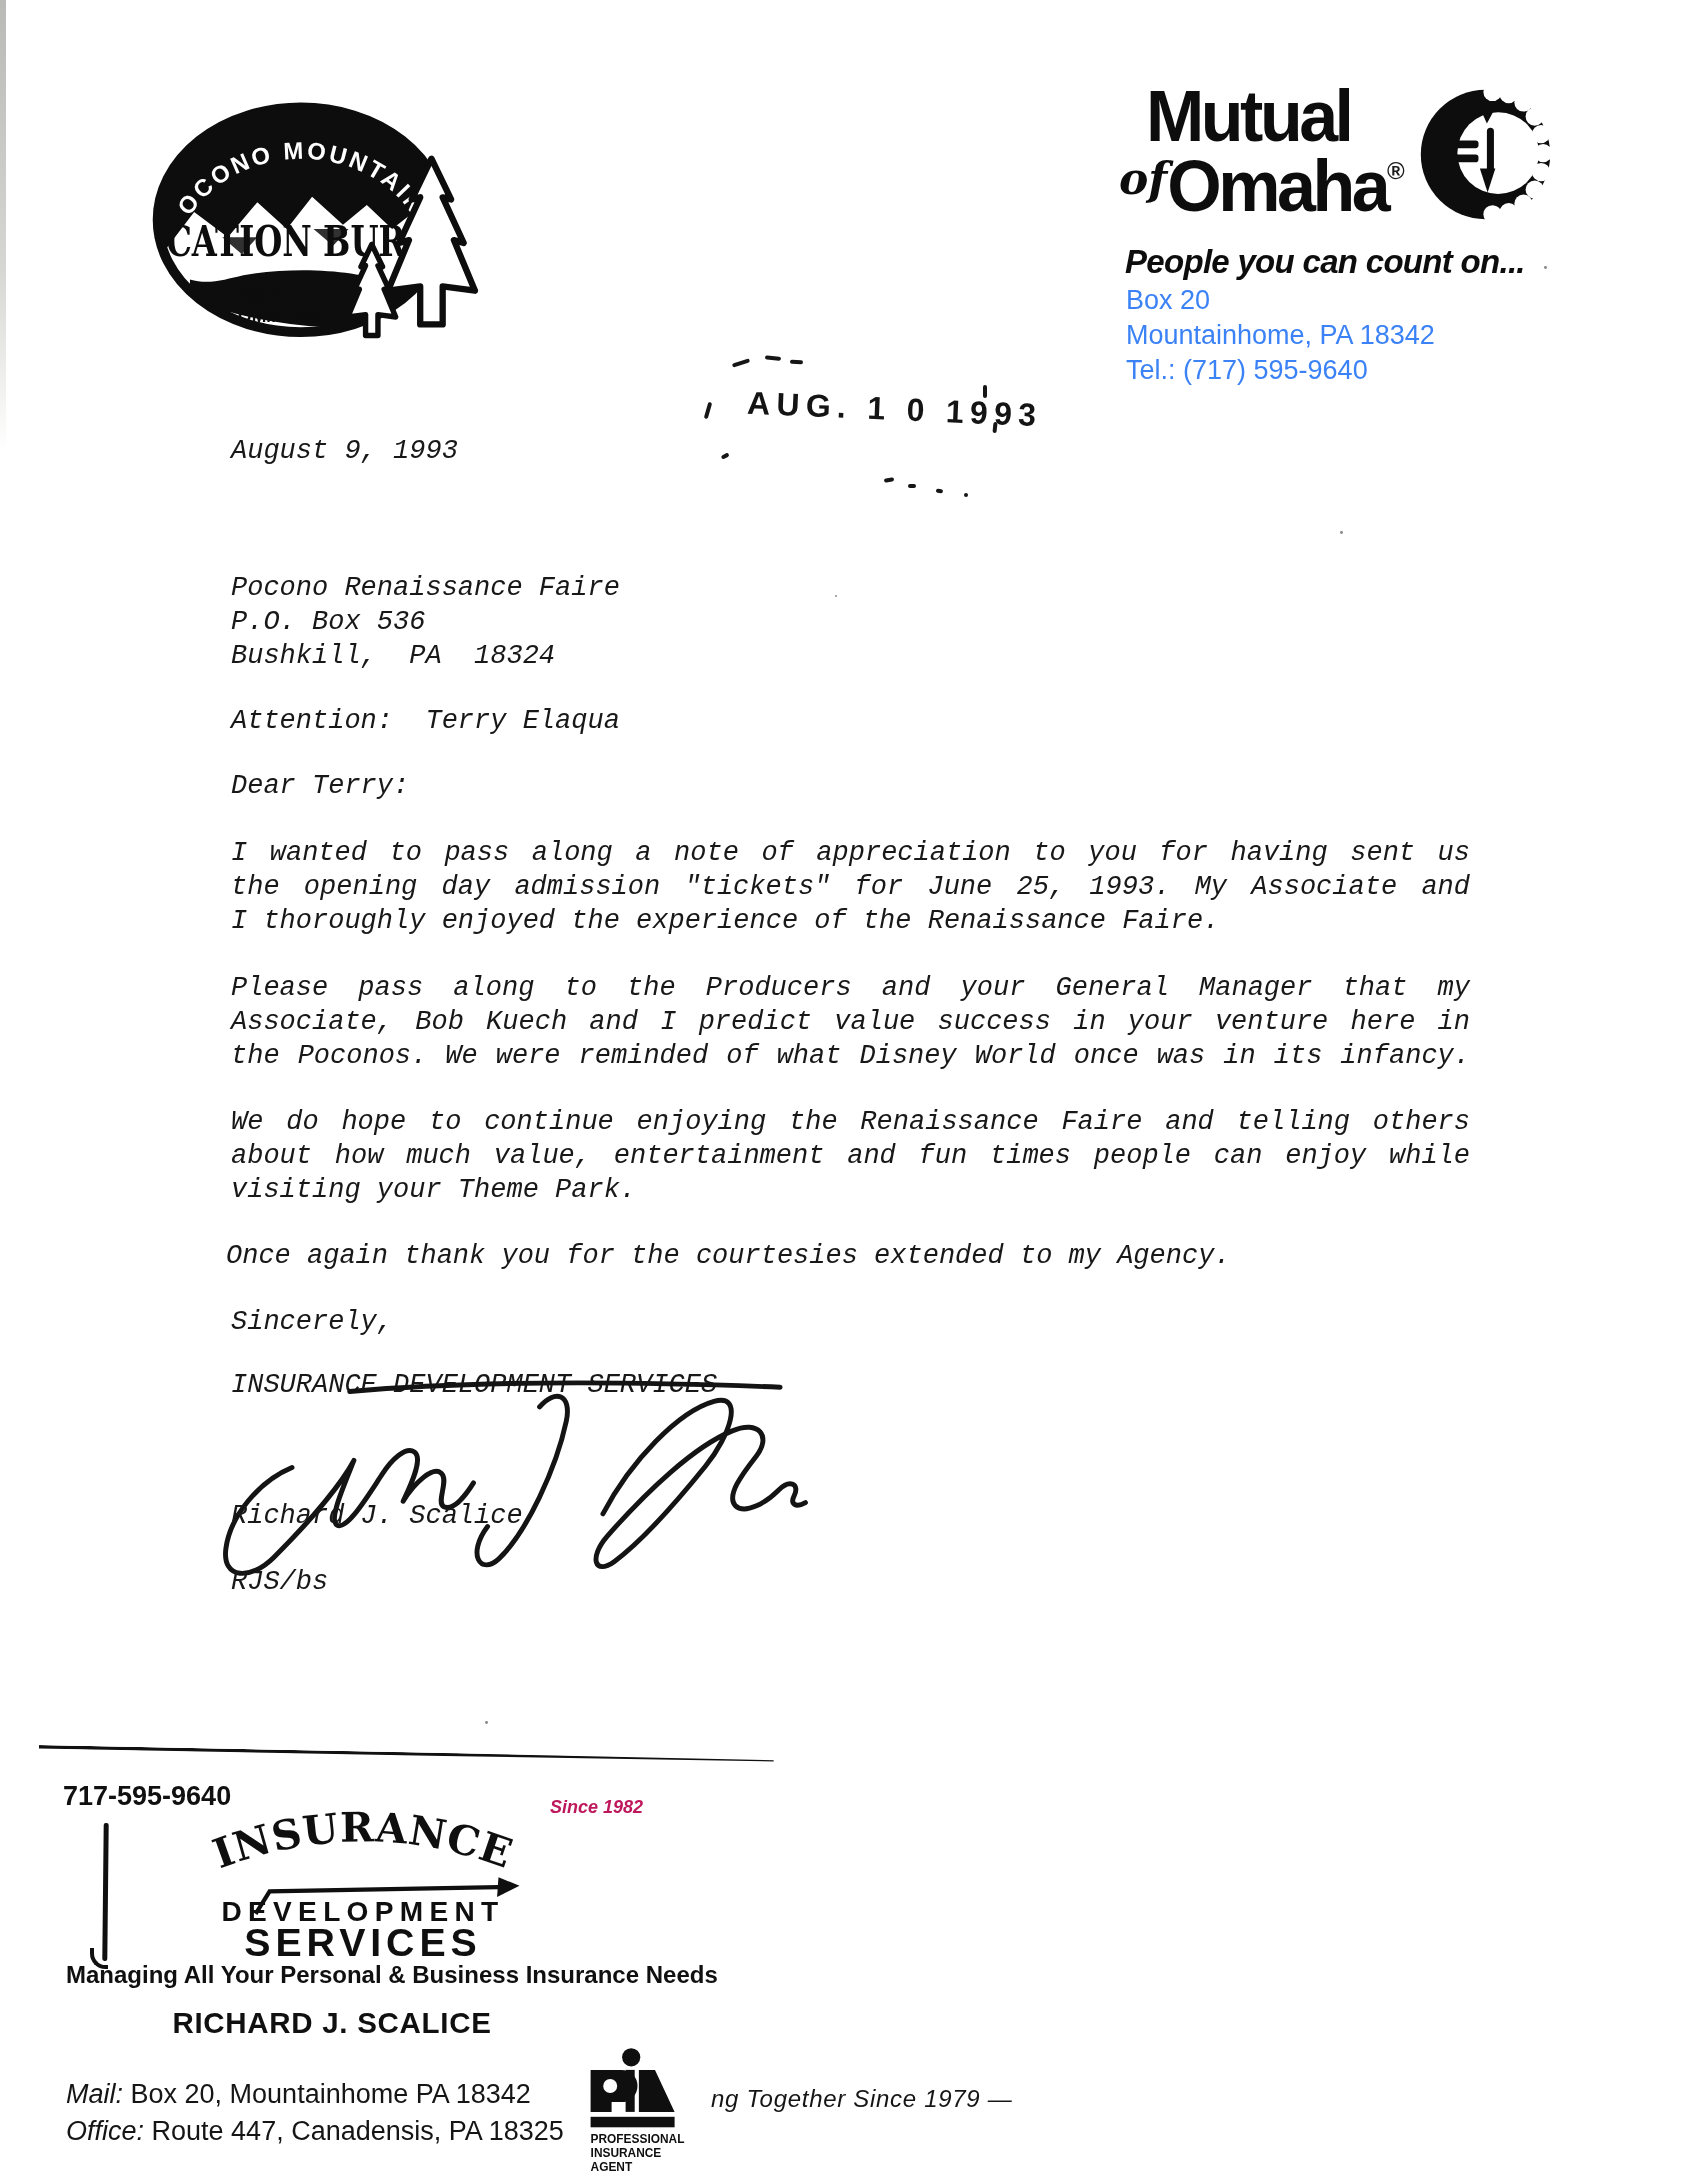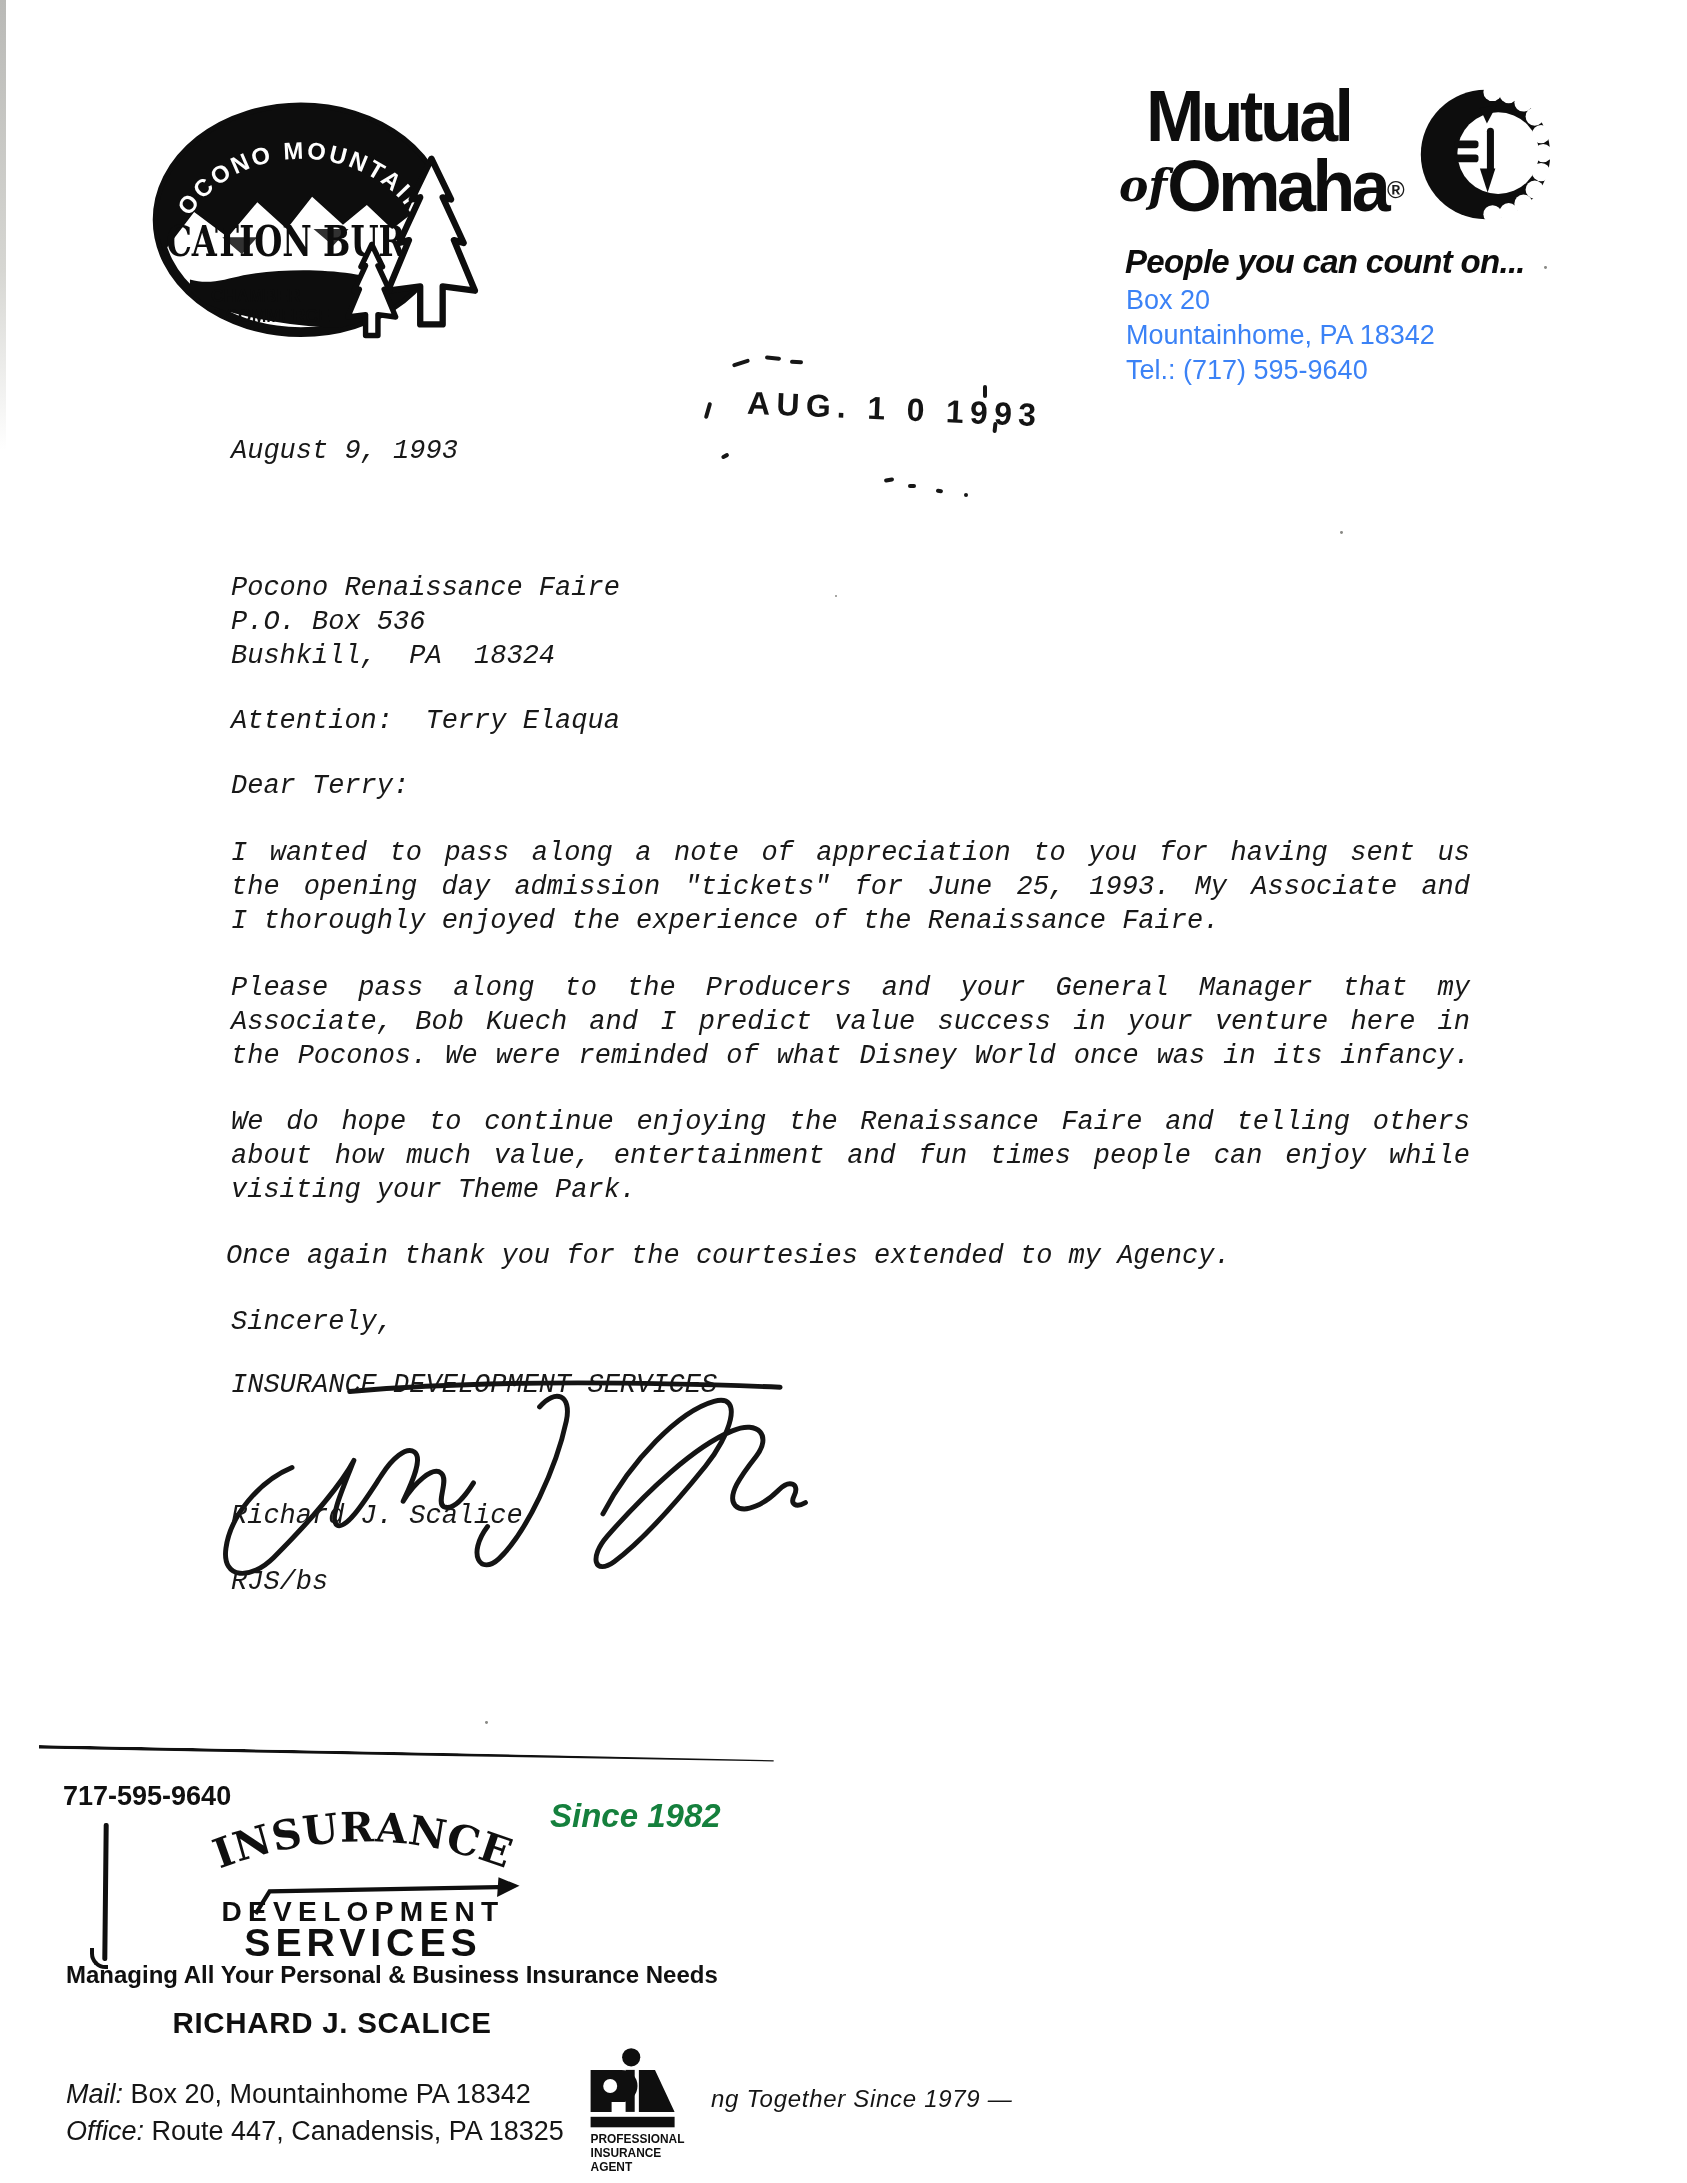--- a/index.html
+++ b/index.html
@@ -17,21 +17,21 @@
   .mutual-of{font-family:"DejaVu Serif","Liberation Serif",serif;font-style:italic;font-weight:bold;
         font-size:44px;color:#0d0d0d;}
   .tagline{font-weight:bold;font-style:italic;font-size:33px;letter-spacing:-0.7px;color:#0d0d0d;}
   .addr{font-size:27px;line-height:35px;color:#3b82f6;}
   
   .stamp{font-weight:bold;font-size:32px;letter-spacing:6.3px;color:#141414;
          transform:rotate(2.4deg);white-space:pre;}
   .smark{position:absolute;background:#161616;border-radius:2.1px;}
   
   .phone{font-weight:bold;font-size:27px;color:#101010;}
-  .since{font-weight:bold;font-style:italic;font-size:33px;color:#15803d;}
+  .since{font-weight:bold;font-style:italic;font-size:18px;color:#be185d;}
   .managing{font-weight:bold;font-size:24px;color:#101010;}
   .agent{font-weight:bold;font-size:29.5px;letter-spacing:0.7px;color:#101010;}
   .mailline{font-size:27px;color:#151515;}
   .mailline .lbl{font-style:italic;}
   .partial{font-style:italic;font-size:24px;color:#151515;letter-spacing:0.7px;}
   .divider{position:absolute;left:39px;top:1745px;width:735px;height:3.5px;background:#111;
            transform:rotate(1.1deg);transform-origin:left center;
            clip-path:polygon(0 0,55% 10%,100% 35%,100% 65%,55% 90%,0 100%);}
   .penmark{position:absolute;left:103px;top:1823px;width:4.9px;height:138px;background:#101010;
            transform:rotate(.6deg);border-radius:2.1px;}
@@ -72,21 +72,21 @@
       <polygon points="60,0 32,58 44,55 14,120 28,116 -2,188 44,182 44,236 76,236 76,182 122,188 92,116 106,120 76,55 88,58" fill="#ffffff" stroke="#0d0d0d" stroke-width="9" stroke-linejoin="round"></polygon>
     </g>
     <g transform="translate(300,218) scale(0.55)">
       <polygon points="60,0 32,58 44,55 14,120 28,116 -2,188 44,182 44,236 76,236 76,182 122,188 92,116 106,120 76,55 88,58" fill="#ffffff" stroke="#0d0d0d" stroke-width="14" stroke-linejoin="round"></polygon>
     </g>
   </svg>
 
   <div class="abs" style="left:1146px;top:83px;">
     <div class="mutual-word">Mutual</div>
   </div>
-  <div class="abs" style="left:1119px;top:153px;display:flex;align-items:center;">
+  <div class="abs" style="left:1119px;top:153px;display:flex;align-items:flex-start;">
     <span class="mutual-of">of</span>
     <span class="mutual-word" style="display:inline-block;">Omaha</span>
     <span style="font-size:24px;font-weight:bold;position:relative;top:4.2px;">®</span>
   </div>
   <svg class="abs" style="left:1418px;top:87px;" width="135" height="135" viewBox="0 0 192 192">
     <circle cx="96" cy="96" r="92" fill="#0d0d0d"></circle>
     <g fill="#ffffff">
       <circle cx="114" cy="94" r="58"></circle>
       <circle cx="178" cy="94" r="13"></circle>
         <circle cx="175" cy="121" r="13"></circle>

